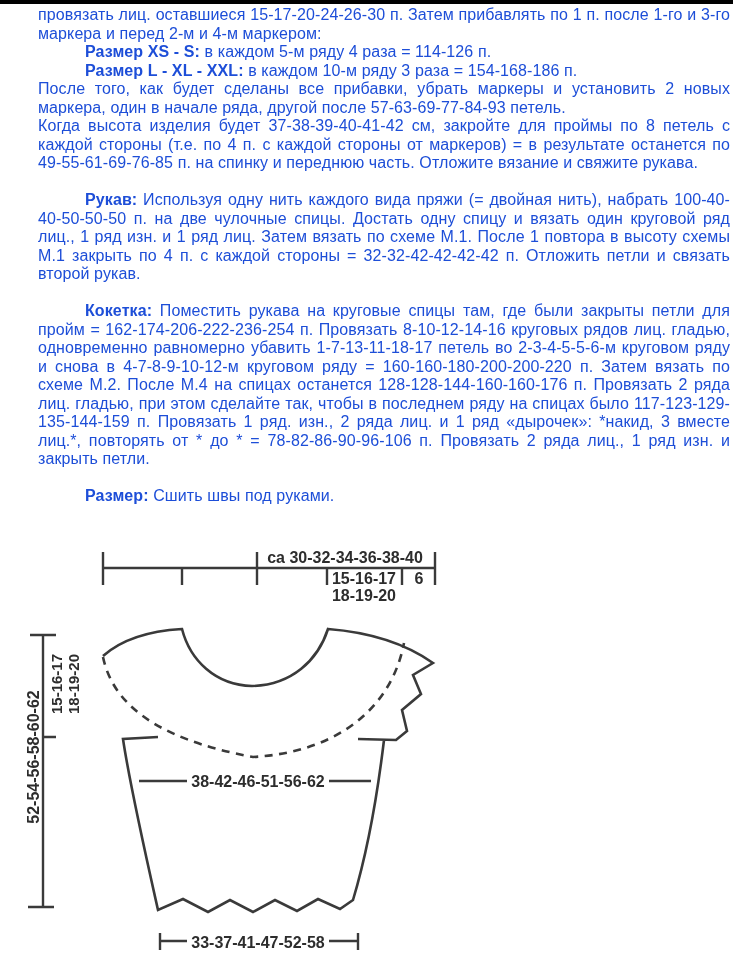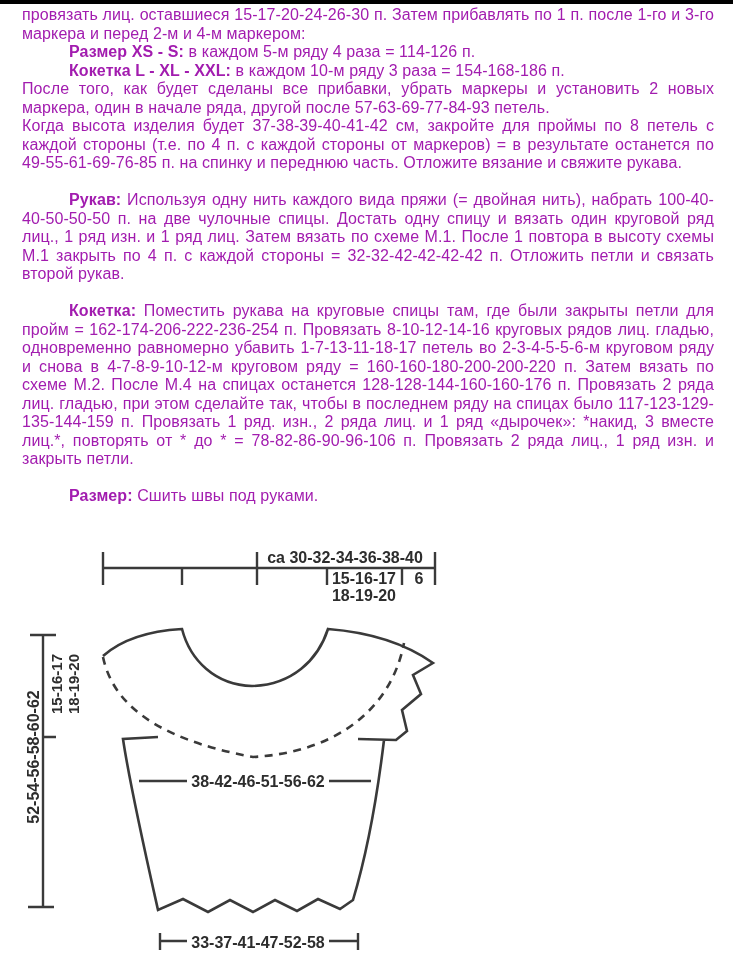--- a/index.html
+++ b/index.html
@@ -7,43 +7,43 @@
     width:733px; height:973px;
     background:#ffffff;
     font-family:"Liberation Sans", sans-serif;
     position:relative; overflow:hidden;
   }
   .top-bar {
     position:absolute; left:0; top:0;
     width:733px; height:4px; background:#000000;
   }
   .instructions {
-    position:absolute; left:22px; top:6px; width:692px; height:532px;
+    position:absolute; left:38px; top:6px; width:692px; height:532px;
     font-size:16px; line-height:18.5px; letter-spacing:0.1px;
-    color:#a21caf; text-align:justify; overflow:hidden;
+    color:#1d4ed8; text-align:justify; overflow:hidden;
   }
   .instructions p { margin:0; }
   .instructions p.gap { margin-top:18.5px; }
   .instructions b { font-weight:700;margin-left:47px; }
   svg { position:absolute; left:0; top:540px; }
   .ln   { fill:none; stroke:#3a3a3a; stroke-width:2.6; stroke-linejoin:miter; }
   .dash { fill:none; stroke:#3a3a3a; stroke-width:2.6; stroke-dasharray:8 6.5; }
   .rul  { fill:none; stroke:#3a3a3a; stroke-width:2.4; }
   .lbl  { font:700 16px "Liberation Sans", sans-serif; fill:#2d2d2d; }
   .lbl-sm { font:700 15px "Liberation Sans", sans-serif; fill:#2d2d2d; }
 </style>
 </head>
 <body>
 
 <div class="top-bar"></div>
 
 <div class="instructions" id="instructions">
     <p><span>провязать лиц. оставшиеся 15-17-20-24-26-30 п. Затем прибавлять по 1 п. после 1-го и 3-го маркера и перед 2-м и 4-м маркером:</span></p>
     <p><b>Размер XS - S:</b><span> в каждом 5-м ряду 4 раза = 114-126 п.</span></p>
-    <p><b>Кокетка L - XL - XXL:</b><span> в каждом 10-м ряду 3 раза = 154-168-186 п.</span></p>
+    <p><b>Размер L - XL - XXL:</b><span> в каждом 10-м ряду 3 раза = 154-168-186 п.</span></p>
     <p><span>После того, как будет сделаны все прибавки, убрать маркеры и установить 2 новых маркера, один в начале ряда, другой после 57-63-69-77-84-93 петель.</span></p>
     <p><span>Когда высота изделия будет 37-38-39-40-41-42 см, закройте для проймы по 8 петель с каждой стороны (т.е. по 4 п. с каждой стороны от маркеров) = в результате останется по 49-55-61-69-76-85 п. на спинку и переднюю часть. Отложите вязание и свяжите рукава.</span></p>
     <p class="gap"><b>Рукав:</b><span> Используя одну нить каждого вида пряжи (= двойная нить), набрать 100-40-40-50-50-50 п. на две чулочные спицы. Достать одну спицу и вязать один круговой ряд лиц., 1 ряд изн. и 1 ряд лиц. Затем вязать по схеме М.1. После 1 повтора в высоту схемы М.1 закрыть по 4 п. с каждой стороны = 32-32-42-42-42-42 п. Отложить петли и связать второй рукав.</span></p>
     <p class="gap"><b>Кокетка:</b><span> Поместить рукава на круговые спицы там, где были закрыты петли для пройм = 162-174-206-222-236-254 п. Провязать 8-10-12-14-16 круговых рядов лиц. гладью, одновременно равномерно убавить 1-7-13-11-18-17 петель во 2-3-4-5-5-6-м круговом ряду и снова в 4-7-8-9-10-12-м круговом ряду = 160-160-180-200-200-220 п. Затем вязать по схеме М.2. После М.4 на спицах останется 128-128-144-160-160-176 п. Провязать 2 ряда лиц. гладью, при этом сделайте так, чтобы в последнем ряду на спицах было 117-123-129-135-144-159 п. Провязать 1 ряд. изн., 2 ряда лиц. и 1 ряд «дырочек»: *накид, 3 вместе лиц.*, повторять от * до * = 78-82-86-90-96-106 п. Провязать 2 ряда лиц., 1 ряд изн. и закрыть петли.</span></p>
     <p class="gap"><b>Размер:</b><span> Сшить швы под руками.</span></p>
   </div>
 
 <svg width="460" height="433" viewBox="0 540 460 433">
 
   <g>

